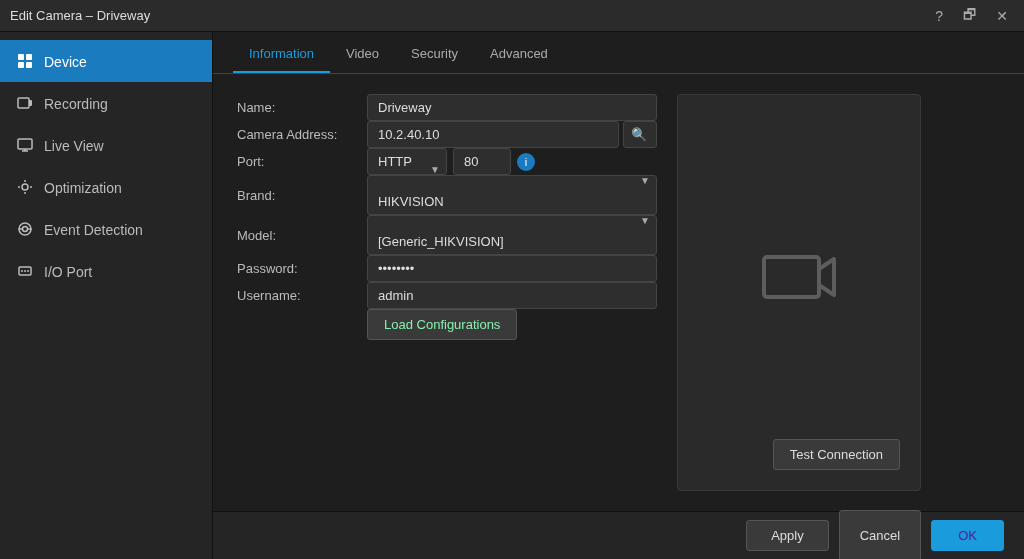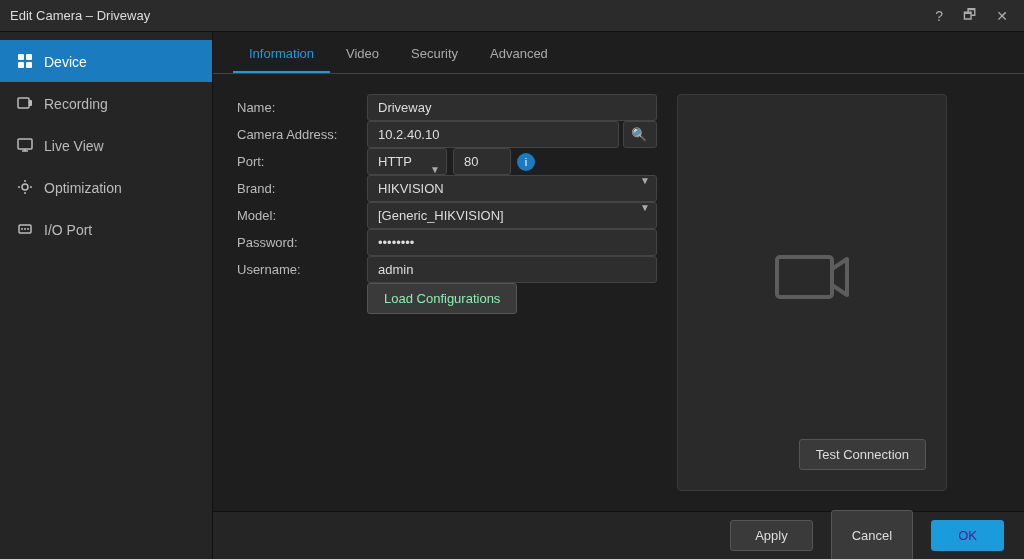--- a/index.html
+++ b/index.html
@@ -194,21 +194,21 @@
 
     .brand-select-wrapper {
       position: relative;
       flex: 1;
     }
     .brand-select {
       width: 100%;
       background: #2e2e2e;
       border: 1px solid #444;
       color: #ddd;
-      padding: 5px 24px 5px 10px;
+      padding: 18px 24px 5px 10px;
       font-size: 13px;
       border-radius: 3px;
       outline: none;
       appearance: none;
       cursor: pointer;
     }
 
     .camera-address-wrapper {
       display: flex;
       align-items: center;
@@ -232,21 +232,21 @@
       color: #86efac;
       padding: 7px 16px;
       border-radius: 3px;
       cursor: pointer;
       font-size: 13px;
       margin-left: 130px;
     }
 
     
     .camera-preview {
-      width: 270px;
+      width: 244px;
       background: #2a2a2a;
       border: 1px solid #3a3a3a;
       border-radius: 4px;
       display: flex;
       flex-direction: column;
       align-items: center;
       justify-content: space-between;
       padding: 20px;
       min-height: 200px;
     }
@@ -274,21 +274,21 @@
 
     
     .bottom-bar {
       height: 48px;
       background: #252525;
       border-top: 1px solid #111;
       display: flex;
       align-items: center;
       justify-content: flex-end;
       padding: 0 20px;
-      gap: 18px;
+      gap: 10px;
     }
     .btn-apply {
       background: #3a3a3a;
       border: 1px solid #555;
       color: #ddd;
       padding: 7px 24px;
       border-radius: 3px;
       cursor: pointer;
       font-size: 13px;
     }
@@ -362,20 +362,31 @@
       <span class="sidebar-icon">
         <svg width="16" height="16" viewBox="0 0 16 16" fill="currentColor">
           <circle cx="8" cy="8" r="3" fill="none" stroke="currentColor" stroke-width="1.5"></circle>
           <line x1="8" y1="1" x2="8" y2="3" stroke="currentColor" stroke-width="1.5"></line>
           <line x1="8" y1="13" x2="8" y2="15" stroke="currentColor" stroke-width="1.5"></line>
           <line x1="1" y1="8" x2="3" y2="8" stroke="currentColor" stroke-width="1.5"></line>
           <line x1="13" y1="8" x2="15" y2="8" stroke="currentColor" stroke-width="1.5"></line>
         </svg>
       </span>
       <span>Optimization</span>
+    </div>
+    <div class="sidebar-item">
+      <span class="sidebar-icon">
+        <svg width="16" height="16" viewBox="0 0 16 16" fill="currentColor">
+          <circle cx="8" cy="8" r="6" fill="none" stroke="currentColor" stroke-width="1.5"></circle>
+          <circle cx="8" cy="8" r="2.5" fill="none" stroke="currentColor" stroke-width="1.5"></circle>
+          <line x1="1.5" y1="8" x2="5.5" y2="8" stroke="currentColor" stroke-width="1.5"></line>
+          <line x1="10.5" y1="8" x2="14.5" y2="8" stroke="currentColor" stroke-width="1.5"></line>
+        </svg>
+      </span>
+      <span>Event Detection</span>
     </div>
     <div class="sidebar-item">
       <span class="sidebar-icon">
         <svg width="16" height="16" viewBox="0 0 16 16" fill="currentColor">
           <rect x="2" y="4" width="12" height="8" rx="1" fill="none" stroke="currentColor" stroke-width="1.5"></rect>
           <circle cx="5" cy="8" r="1"></circle>
           <circle cx="8" cy="8" r="1"></circle>
           <circle cx="11" cy="8" r="1"></circle>
         </svg>
       </span>

